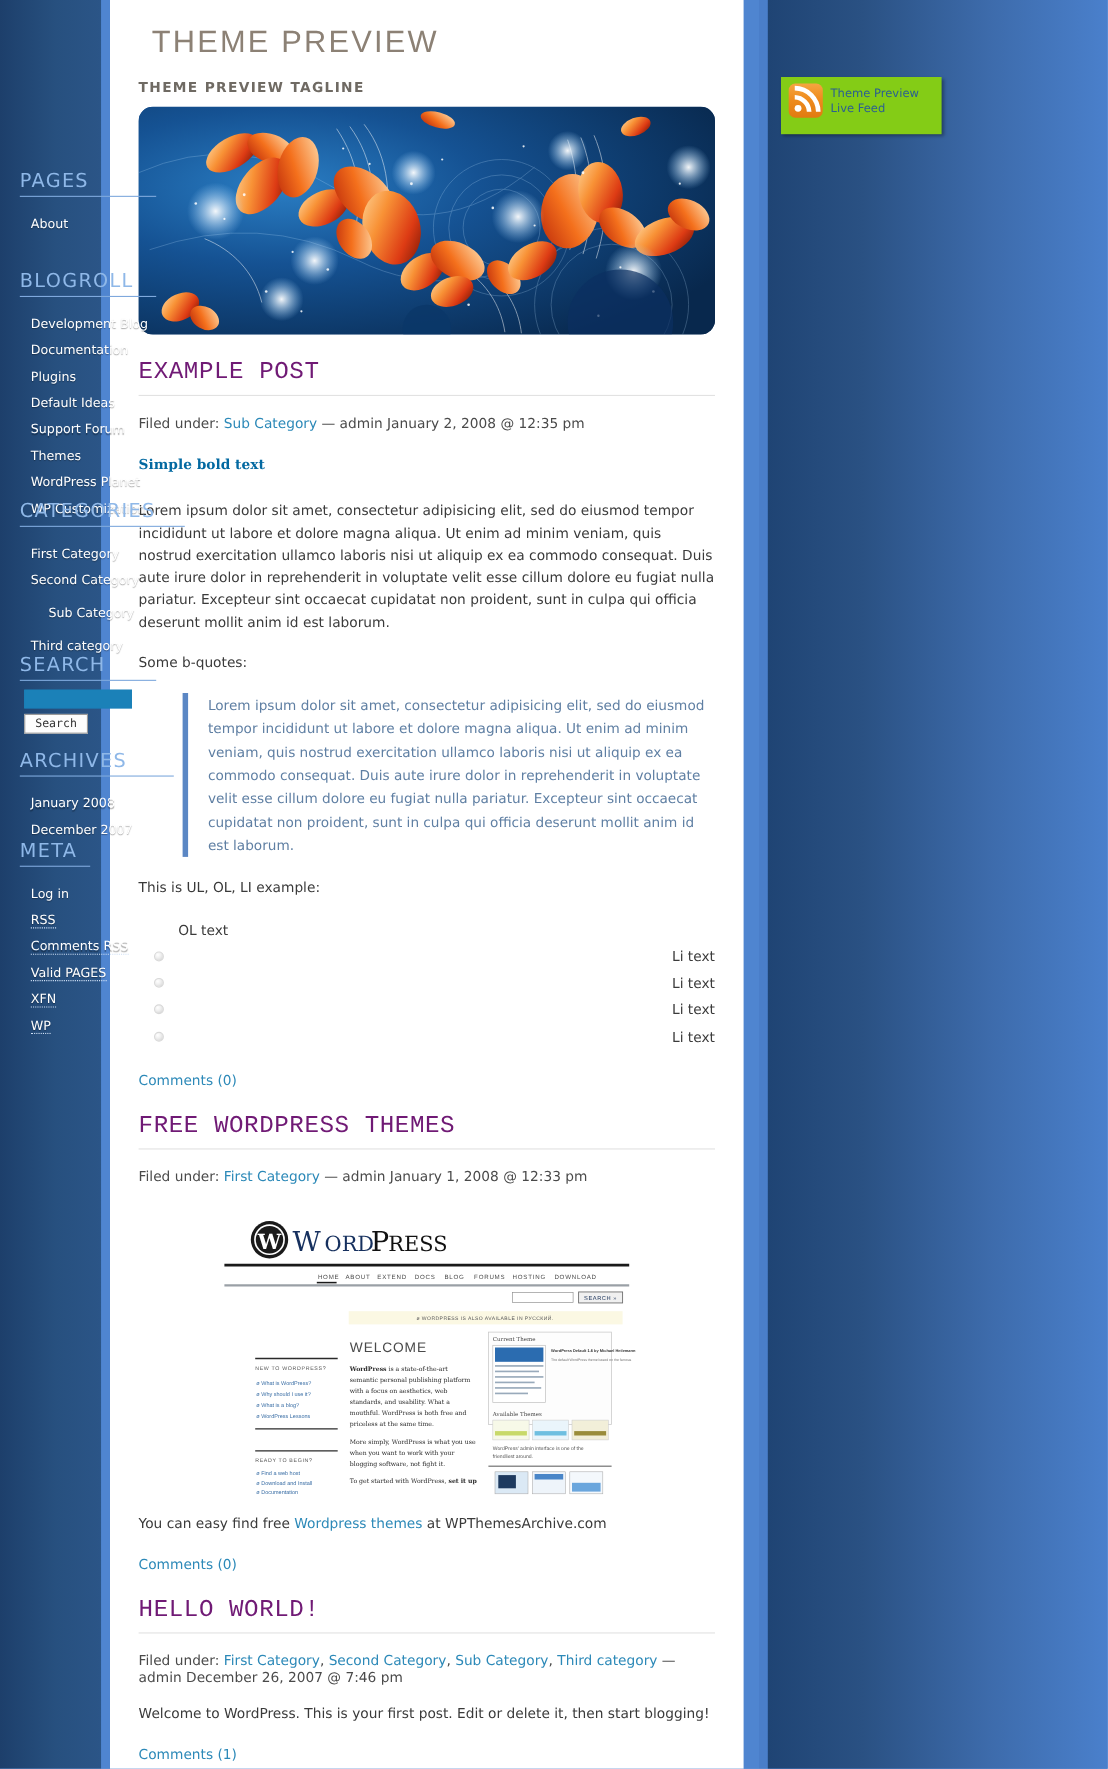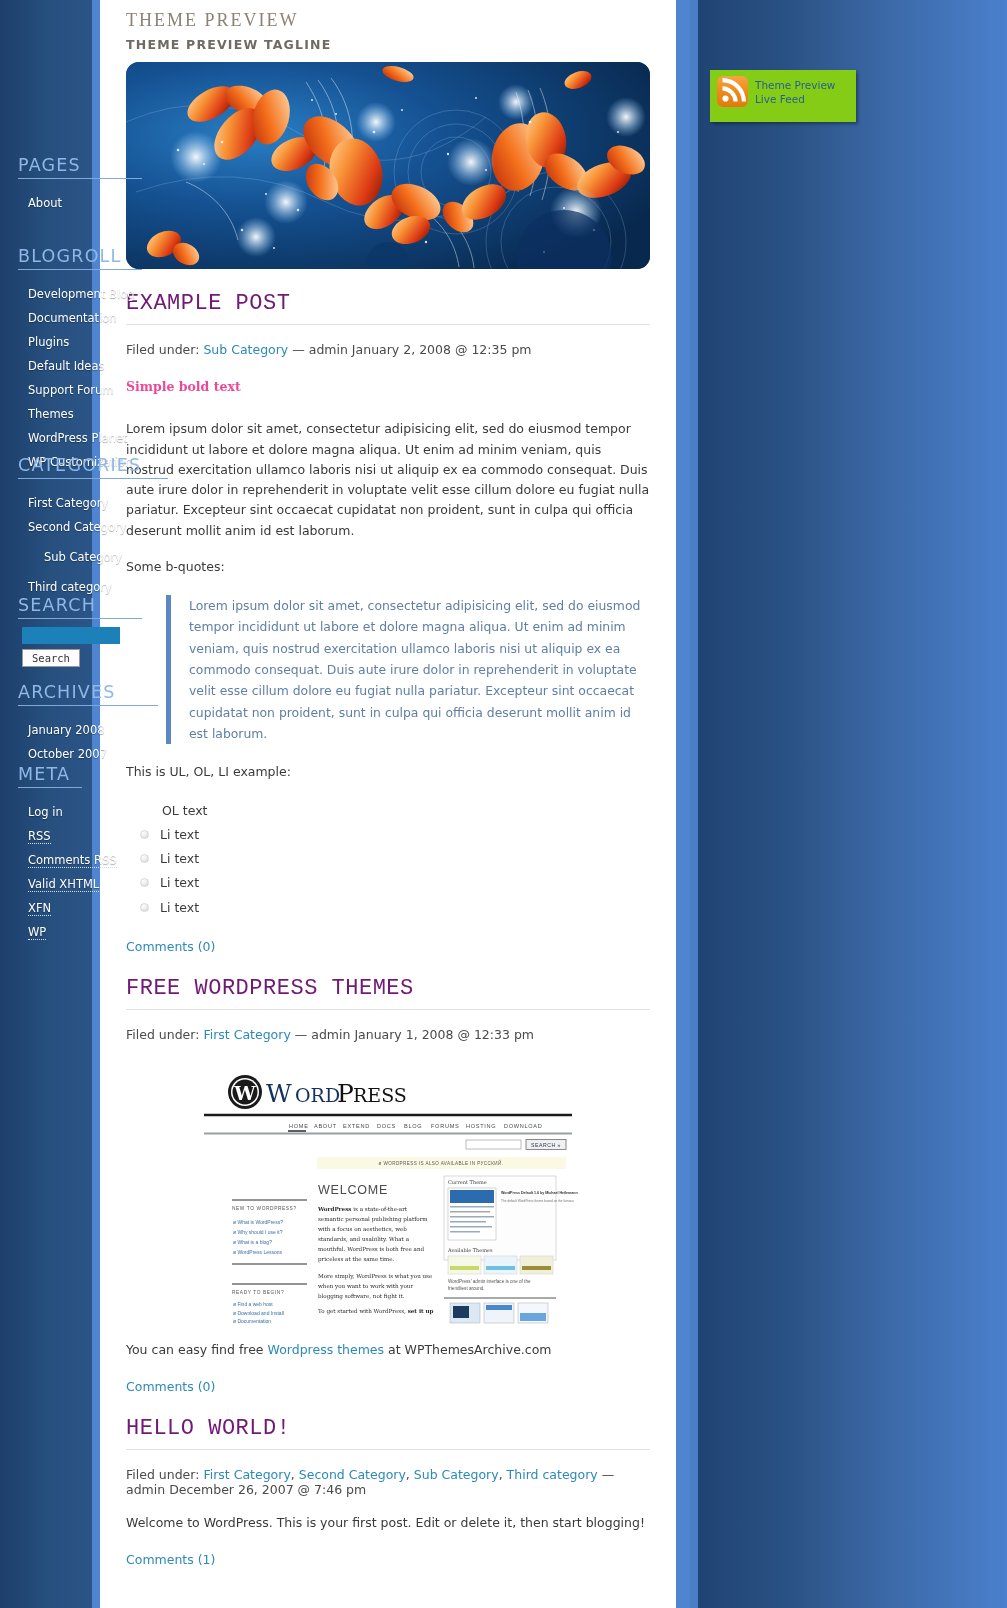--- a/index.html
+++ b/index.html
@@ -34,24 +34,24 @@
   }
 
   
   #content-col {
     position:absolute; left:100px; top:0; width:576px; height:1608px;
     background:#ffffff;
   }
 
   
   #blog-title {
-    margin:0; padding:10px 0 0 26px;
-    font-size:18px; font-weight:400; letter-spacing:2px;
+    margin:12px; padding:10px 0 0 26px;
+    font-size:28px; font-weight:400; letter-spacing:2px;
     color:#8c8175; text-transform:uppercase;
-    font-family:Liberation Serif, serif;
+    font-family:Liberation Sans, sans-serif;
   }
   #blog-tagline {
     margin:0; padding:6px 0 10px 26px;
     font-size:12.5px; letter-spacing:1.2px; font-weight:bold;
     color:#6f6a63; text-transform:uppercase;
   }
 
   
   #banner {
     margin:0 26px; height:207px; border-radius:13px;
@@ -68,37 +68,37 @@
     color:#701a75; text-transform:uppercase;
     border-bottom:1px solid #e2e2e2;
     font-family:Liberation Mono, monospace;
   }
   .post-meta {
     margin:17px 0 0 0; font-size:12.5px; color:#4a4a4a;
   }
   .post-meta a { color:#2c89b8; text-decoration:none; }
   .post-body { font-size:12.5px; color:#3a3a3a; line-height:1.62; }
   .post-body p { margin:16px 0; }
-  .post-body p.bold-line { font-weight:bold; color:#ec4899; font-size:12.5px;
+  .post-body p.bold-line { font-weight:bold; color:#0369a1; font-size:12.5px;
       font-family:"DejaVu Serif", serif; margin:20px 0 22px 0;}
   .post-body a { color:#2c89b8; text-decoration:none; }
 
   blockquote {
     margin:18px 0 18px 40px; padding:0 0 0 18px;
     border-left:5px solid #5b87c4;
     color:#5f7fa3; font-size:12.4px; line-height:1.72;
   }
   blockquote p { margin:0; }
 
   ul.demo-ul { list-style:none; margin:10px 0 0 0; padding:0 0 0 8px; font-size:12.5px; color:#3b3b3b;}
   ul.demo-ul > li { padding:2px 0; }
   ol.demo-ol { list-style:none; margin:0 0 0 36px; padding:0; font-size:12.5px; color:#3b3b3b;}
   ol.demo-ol > li { padding:2px 0; }
   ul.bullet-list { list-style:none; margin:0; padding:0 0 0 14px; font-size:12.5px; color:#3b3b3b;}
-  ul.bullet-list > li { padding:2px 0 2px 20px; position:relative; }
+  ul.bullet-list > li { padding:2px 0 2px 20px; position:relative;text-align:right; }
   ul.bullet-list > li:before {
     content:""; position:absolute; left:0; top:7px; width:7px; height:7px;
     border-radius:50%;
     background:radial-gradient(circle at 35% 30%, #ffffff 0%, #f0f0f0 40%, #cfcfcf 100%);
     border:1px solid #d8d8d8;
   }
 
   .comments-link { display:block; margin:19px 0 0 0; font-size:12.5px; color:#2c89b8; text-decoration:none; }
 
   
@@ -465,27 +465,27 @@
   <div id="search-box" style="position:static;">
     <input id="search-input" type="text" placeholder="" style="">
     <button id="search-submit" type="button">Search</button>
   </div>
 </div>
 
 <div class="widget" style="top:682px;">
   <h2 style="width:140px;">ARCHIVES</h2>
   <ul>
     <li><a href="#">January 2008</a></li>
-    <li><a href="#">October 2007</a></li>
+    <li><a href="#">December 2007</a></li>
   </ul>
 </div>
 
 <div class="widget" style="top:764px;">
   <h2 style="width:64px;">META</h2>
   <ul>
     <li><a href="#">Log in</a></li>
     <li><a class="dotted" href="#">RSS</a></li>
     <li><a class="dotted" href="#">Comments RSS</a></li>
-    <li><a class="dotted" href="#">Valid XHTML</a></li>
+    <li><a class="dotted" href="#">Valid PAGES</a></li>
     <li><a class="dotted" href="#">XFN</a></li>
     <li><a class="dotted" href="#">WP</a></li>
   </ul>
 </div>
 
 </body></html>

